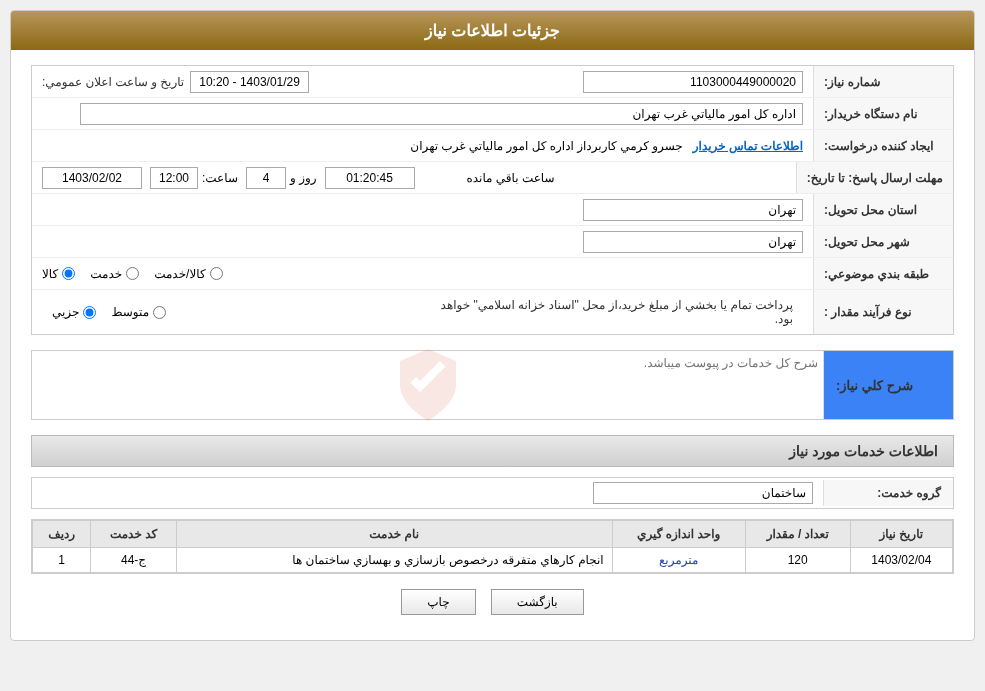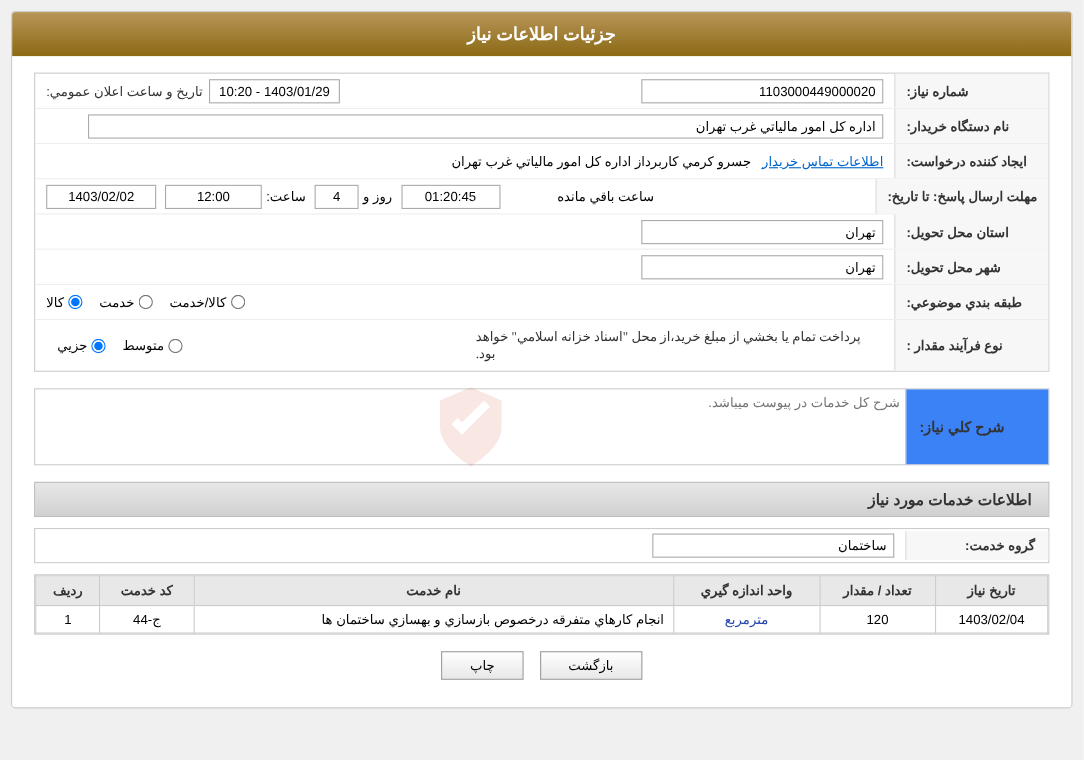--- a/index.html
+++ b/index.html
@@ -84,20 +84,21 @@
     }
     .field-group {
       display: flex;
       align-items: center;
       gap: 4px;
     }
     .link-blue {
       color: #0066cc;
       text-decoration: underline;
       cursor: pointer;
+      font-weight: bold;
     }
     
     .radio-group {
       display: flex;
       align-items: center;
       gap: 15px;
       flex: 1;
       padding: 4px 10px;
       justify-content: flex-end;
     }
@@ -105,22 +106,21 @@
       display: flex;
       align-items: center;
       gap: 4px;
       font-size: 12px;
     }
     .notice-text {
       font-size: 12px;
       color: #333;
       flex: 1;
       padding: 4px 10px;
-      text-align: left;
-      font-family: Liberation Serif, serif;
+      text-align: right;
     }
     
     .section-header {
       background: linear-gradient(to bottom, #e8e8e8, #d0d0d0);
       border: 1px solid #bbb;
       padding: 7px 15px;
       font-size: 14px;
       font-weight: bold;
       color: #333;
       text-align: right;
@@ -226,21 +226,21 @@
             <div class="field-group">
               <span style="font-size:12px;margin-left:48px;">ساعت باقي مانده</span>
               <span class="input-like" style="display:inline-block;width:90px;text-align:center;">01:20:45</span>
             </div>
             <div class="field-group">
               <span style="font-size:12px;">روز و</span>
               <span class="input-like" style="display:inline-block;width:40px;text-align:center;">4</span>
             </div>
             <div class="field-group">
               <span style="font-size:12px;">ساعت:</span>
-              <span class="input-like" style="display:inline-block;width:88px;text-align:center;">12:00</span>
+              <span class="input-like" style="display:inline-block;width:48px;text-align:center;">12:00</span>
             </div>
             <div class="field-group">
               <span class="input-like" style="display:inline-block;width:100px;text-align:center;">1403/02/02</span>
             </div>
           </div>
         </div>
 
         <div class="info-row">
           <div class="info-label">استان محل تحويل:</div>
           <div class="info-value">

